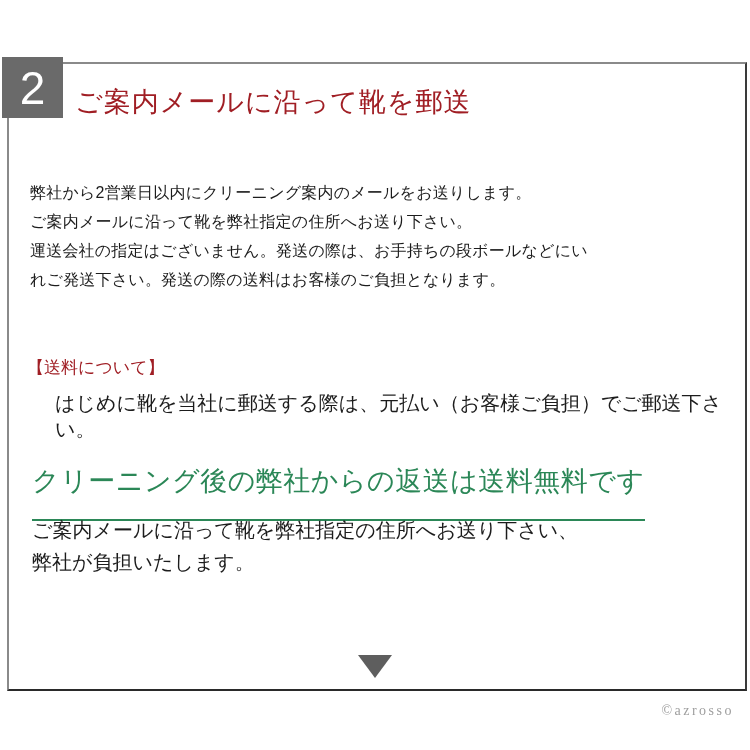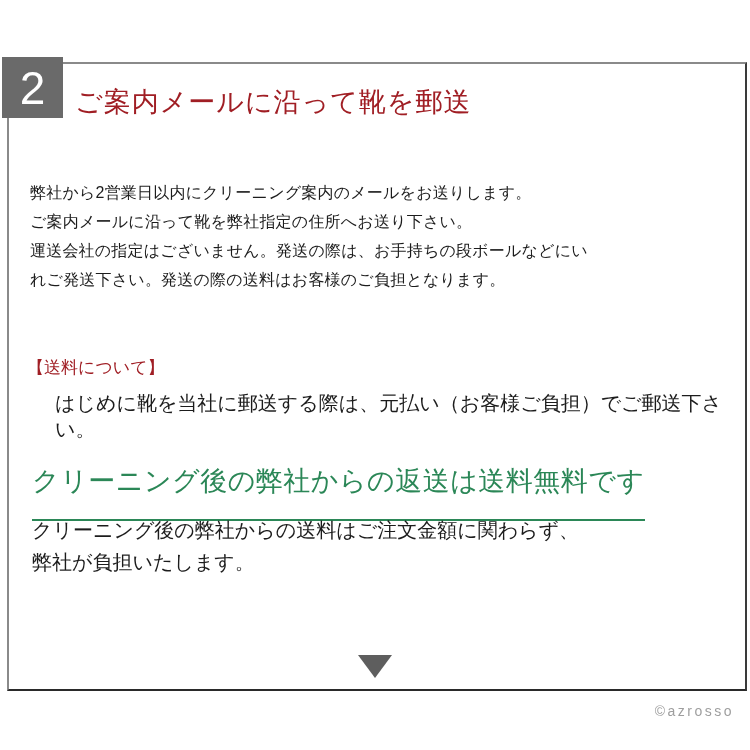--- a/index.html
+++ b/index.html
@@ -112,21 +112,21 @@
     height: 0;
     border-left: 17px solid transparent;
     border-right: 17px solid transparent;
     border-top: 23px solid #5e5e5e;
     z-index: 2;
   }
   .footer-credit {
     position: absolute;
     right: 16px;
     top: 703px;
-    font-family: Liberation Sans, sans-serif;
+    font-family: Liberation Serif, serif;
     font-size: 14px;
     letter-spacing: 2.5px;
     color: #9e9e9e;
     z-index: 2;
   }
 </style>
 </head>
 <body>
 
 <div class="canvas">
@@ -143,20 +143,20 @@
 ご案内メールに沿って靴を弊社指定の住所へお送り下さい。
 運送会社の指定はございません。発送の際は、お手持ちの段ボールなどにい
 れご発送下さい。発送の際の送料はお客様のご負担となります。</p>
 
   <h2 class="red-label">【送料について】</h2>
 
   <p class="para shipping">はじめに靴を当社に郵送する際は、元払い（お客様ご負担）でご郵送下さい。</p>
 
   <h2 class="green-heading">クリーニング後の弊社からの返送は送料無料です</h2>
 
-  <p class="para free-return">クリーニング後の弊社からの送料はご注文金額に関わらず、
+  <p class="para free-return">ご案内メールに沿って靴を弊社指定の住所へお送り下さい、
 弊社が負担いたします。</p>
 
   <div class="triangle"></div>
 
   <div class="footer-credit">©azrosso</div>
 
 </div>
 
 </body></html>

